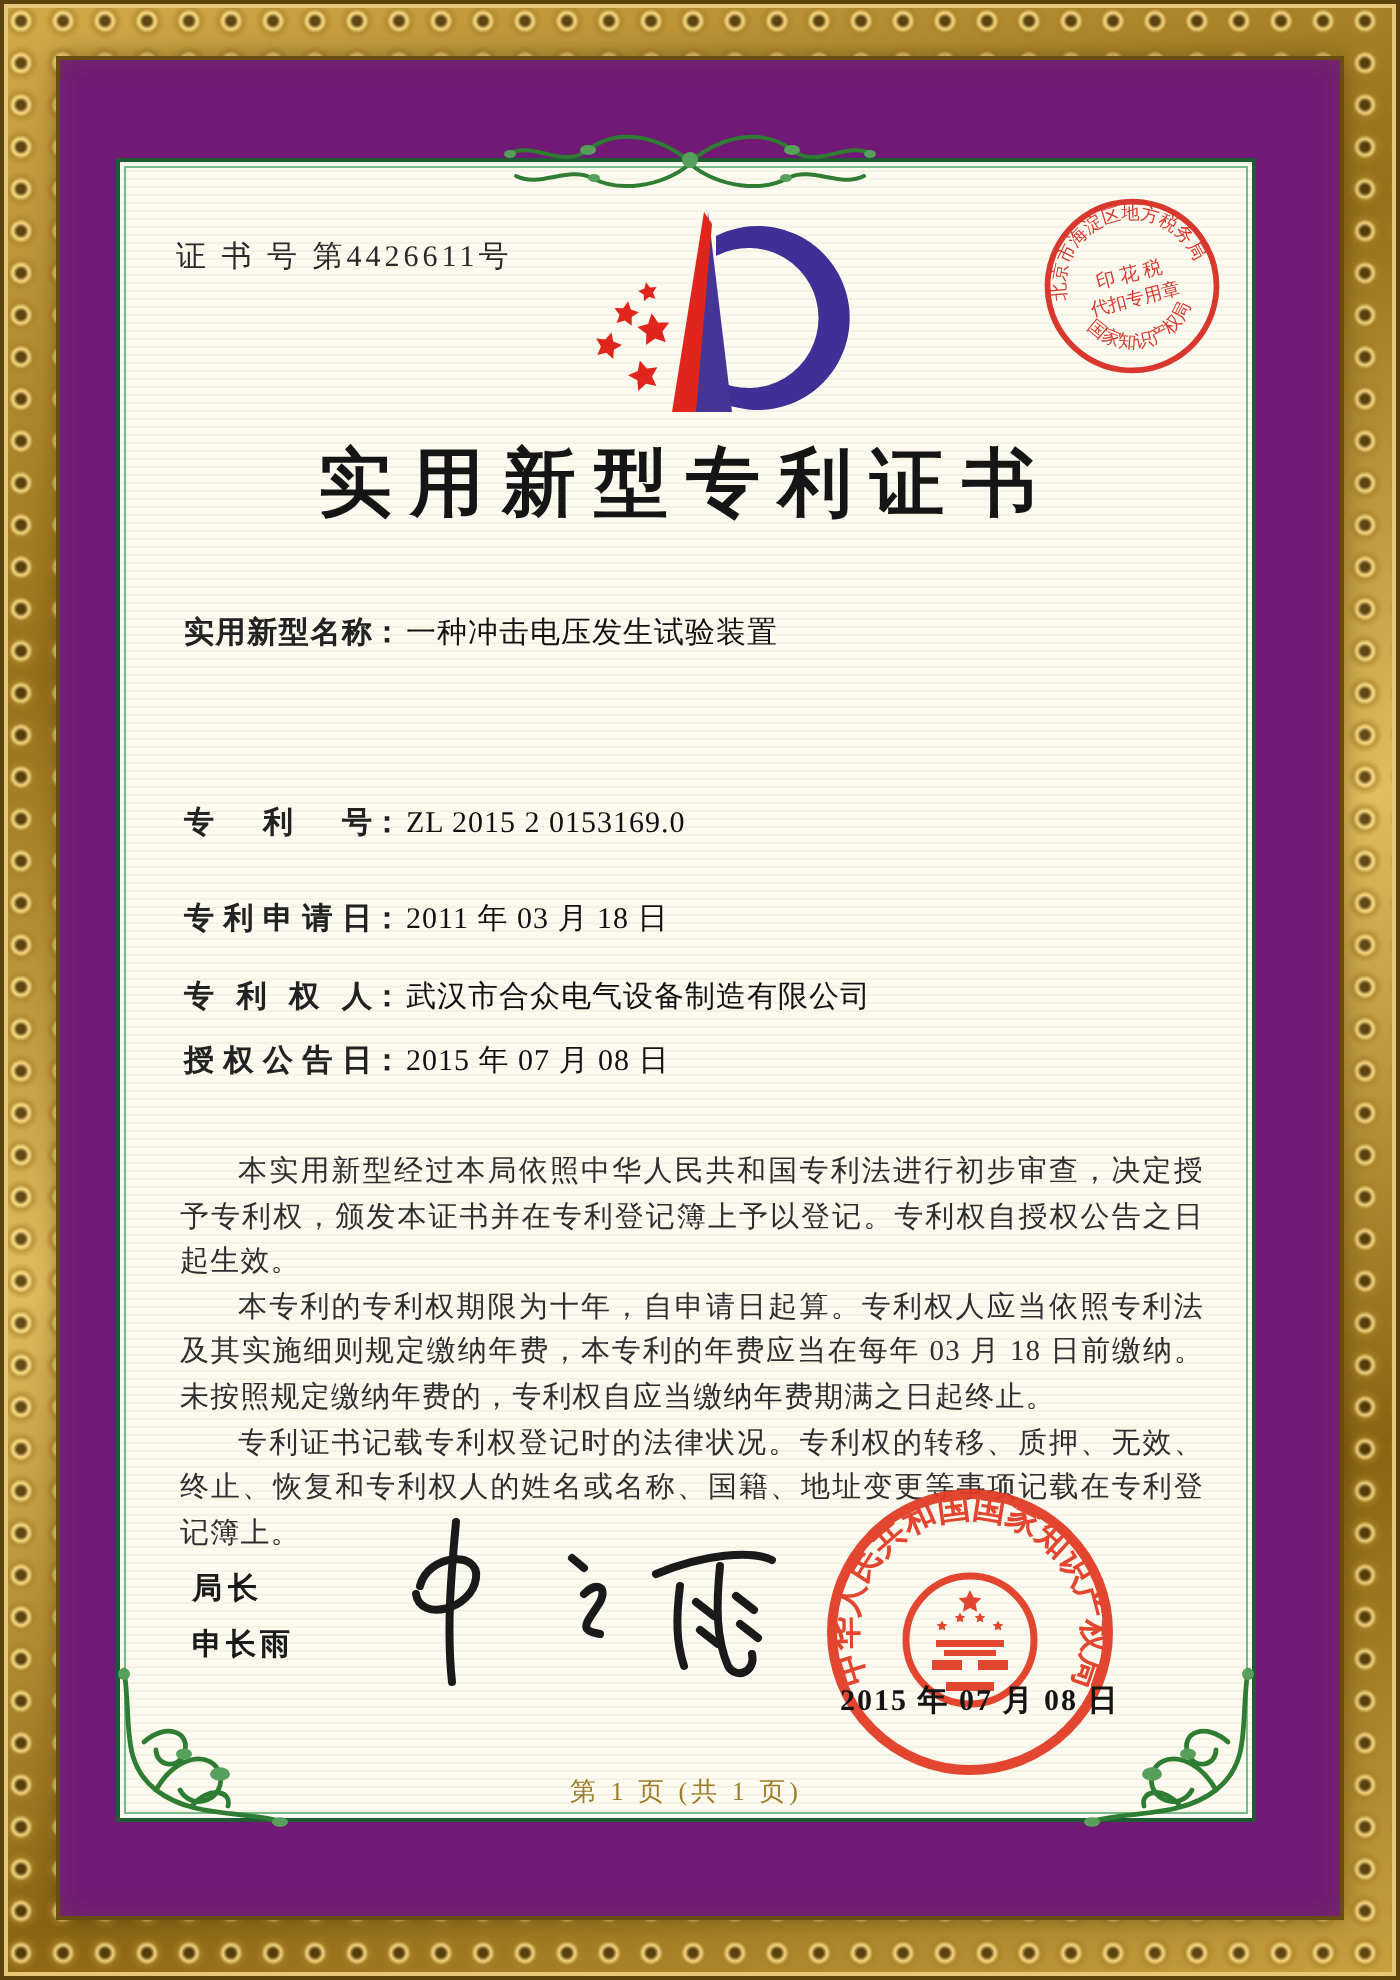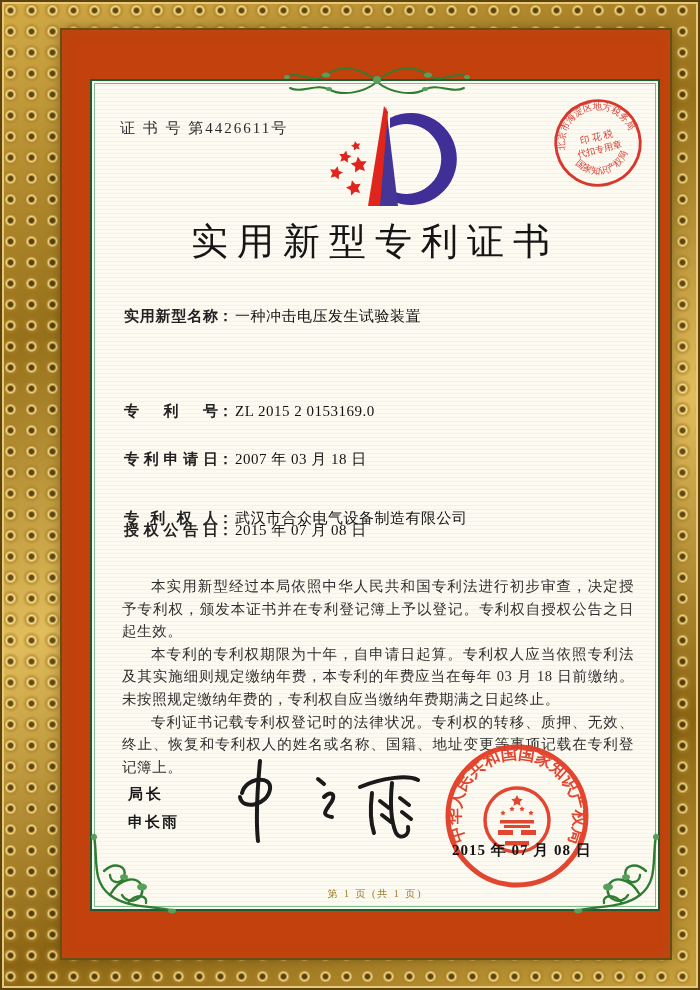--- a/index.html
+++ b/index.html
@@ -13,57 +13,56 @@
     position:absolute;inset:0;
     background-image:
       radial-gradient(circle at 50% 50%, rgba(70,48,6,.8) 2px, rgba(255,228,142,.85) 4px, rgba(170,128,40,.55) 6px, rgba(170,128,40,0) 9px),
       linear-gradient(160deg,#d3ab48 0%,#96701a 28%,#e2bd5c 52%,#8a6413 78%,#c9a23f 100%);
     background-size:21px 21px,100% 100%;
     box-shadow:inset 0 0 0 2px #5c430e, inset 0 0 0 4px #e6c878;
   }
   
   .mat{
     position:absolute;left:30px;top:30px;right:30px;bottom:32px;
-    background:#c2410c;
+    background:#701a75;
     box-shadow:0 0 0 2px #6a4d10, 0 0 12px rgba(55,38,4,.55), inset 0 0 14px rgba(150,120,50,.18);
-    margin-left:32px;
   }
   
   .cert{
     position:absolute;left:28px;top:49px;width:570px;height:832px;
     box-sizing:border-box;
     background:
       repeating-linear-gradient(180deg, rgba(203,196,150,.16) 0 1px, rgba(0,0,0,0) 1px 4px),
       #fdfbf1;
     border:2px solid #1f5c33;
     outline:1px solid #7cb98e;
     outline-offset:-5px;
     color:#1c1c1c;
   }
   .cert-number{position:absolute;left:28px;top:38px;font-size:15px;letter-spacing:2px;color:#2a2a2a;}
   .logo{position:absolute;left:234px;top:21px;}
   .tax-stamp{position:absolute;left:458px;top:14px;transform:rotate(-14deg);opacity:.92;}
   .title{
     position:absolute;left:0;right:0;top:136px;text-align:center;
-    font-size:37px;font-weight:400;letter-spacing:9px;color:#151515;
+    font-size:37px;font-weight:700;letter-spacing:9px;color:#151515;
     font-family:"Liberation Serif","DejaVu Serif",serif;
   }
   .field{position:absolute;left:32px;right:18px;font-size:15px;white-space:nowrap;}
   .flabel{display:inline-block;width:94px;text-align:justify;text-align-last:justify;font-weight:600;color:#222;}
   .fcolon{font-weight:600;margin-right:2px;color:#222;}
   .fvalue{font-weight:500;letter-spacing:.5px;color:#111;font-family:Liberation Serif, serif;}
   .paras{position:absolute;left:30px;right:24px;top:494px;color:#2e2e2e;}
   .paras p{margin:0;text-indent:2em;font-size:14.5px;line-height:22.6px;letter-spacing:.6px;text-align:justify;}
   .signer{position:absolute;left:36px;top:704px;font-family:"Liberation Sans","DejaVu Sans",sans-serif;}
   .signer .role{font-size:15px;font-weight:700;letter-spacing:3px;color:#1a1a1a;}
   .signer .name{font-size:15px;font-weight:700;letter-spacing:2px;margin-top:9px;color:#1a1a1a;}
   .signature{position:absolute;left:120px;top:672px;}
   .seal{position:absolute;left:350px;top:660px;opacity:.94;}
   .issue-date{position:absolute;left:360px;top:760px;font-size:15px;font-weight:700;letter-spacing:1px;color:#141414;z-index:5;}
-  .footer{position:absolute;left:0;right:0;top:806px;text-align:center;font-size:10px;letter-spacing:2px;color:#9a7d28;}
+  .footer{position:absolute;left:0;right:0;top:806px;text-align:center;font-size:13px;letter-spacing:2px;color:#9a7d28;}
   .flourish-top{position:absolute;left:185px;top:-20px;}
   .flourish-bl{position:absolute;left:-8px;top:752px;}
   .flourish-br{position:absolute;right:-8px;top:752px;transform:scaleX(-1);}
   svg{display:block;}
 </style>
 </head>
 <body>
 
 <div class="frame"></div>
 <div class="mat">
@@ -151,23 +150,23 @@
 
     <div class="title">实用新型专利证书</div>
 
     <div class="field" style="top:226px">
       <span class="flabel">实用新型名称</span><span class="fcolon">：</span><span class="fvalue">一种冲击电压发生试验装置</span>
     </div>
     <div class="field" style="top:321px">
       <span class="flabel">专利号</span><span class="fcolon">：</span><span class="fvalue">ZL 2015 2 0153169.0</span>
     </div>
     <div class="field" style="top:369px">
-      <span class="flabel">专利申请日</span><span class="fcolon">：</span><span class="fvalue">2007 年 03 月 18 日</span>
-    </div>
-    <div class="field" style="top:428px">
+      <span class="flabel">专利申请日</span><span class="fcolon">：</span><span class="fvalue">2011 年 03 月 18 日</span>
+    </div>
+    <div class="field" style="top:408px">
       <span class="flabel">专利权人</span><span class="fcolon">：</span><span class="fvalue">武汉市合众电气设备制造有限公司</span>
     </div>
     <div class="field" style="top:440px">
       <span class="flabel">授权公告日</span><span class="fcolon">：</span><span class="fvalue">2015 年 07 月 08 日</span>
     </div>
 
     <div class="paras">
       <p>本实用新型经过本局依照中华人民共和国专利法进行初步审查，决定授予专利权，颁发本证书并在专利登记簿上予以登记。专利权自授权公告之日起生效。</p>
       <p>本专利的专利权期限为十年，自申请日起算。专利权人应当依照专利法及其实施细则规定缴纳年费，本专利的年费应当在每年 03 月 18 日前缴纳。未按照规定缴纳年费的，专利权自应当缴纳年费期满之日起终止。</p>
       <p>专利证书记载专利权登记时的法律状况。专利权的转移、质押、无效、终止、恢复和专利权人的姓名或名称、国籍、地址变更等事项记载在专利登记簿上。</p>

